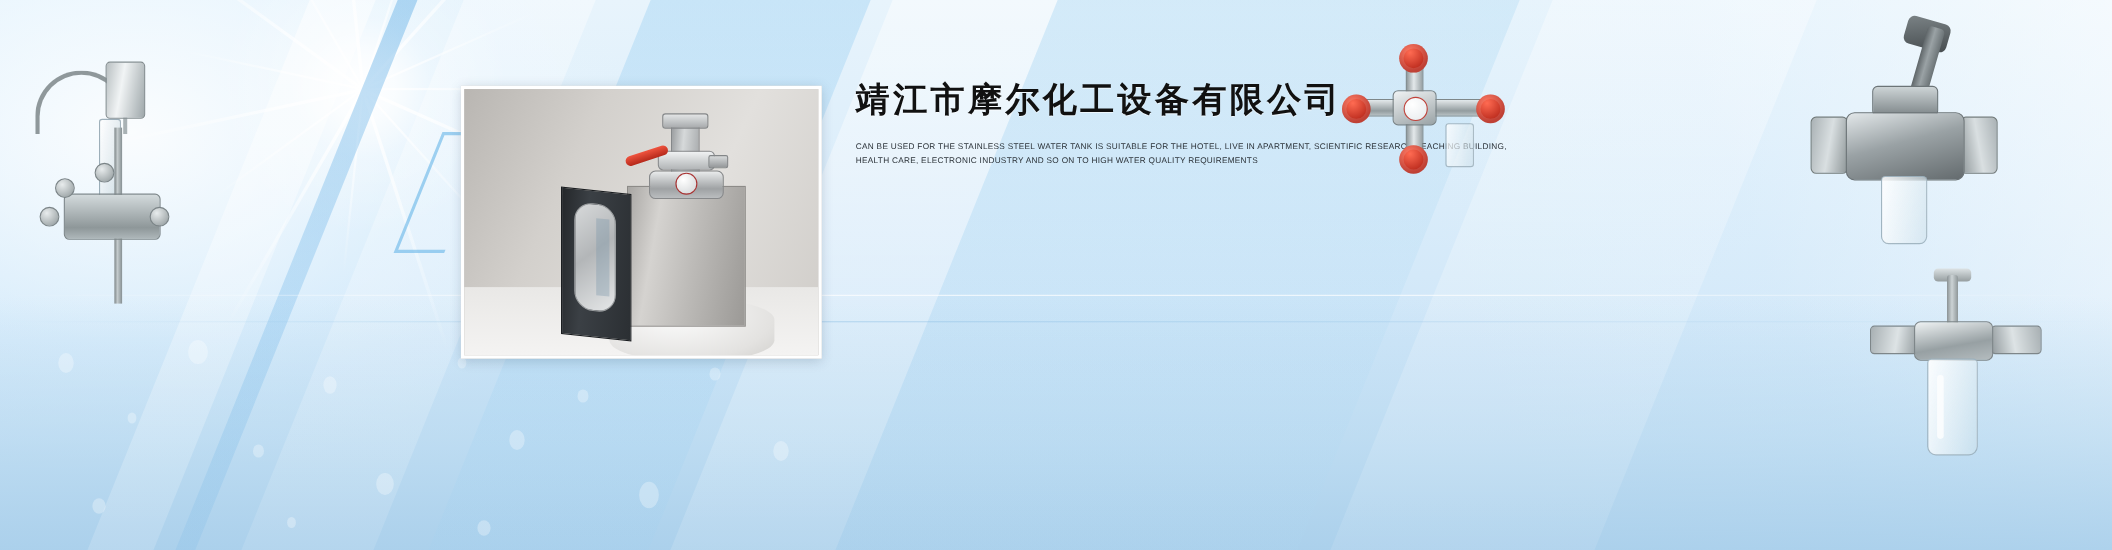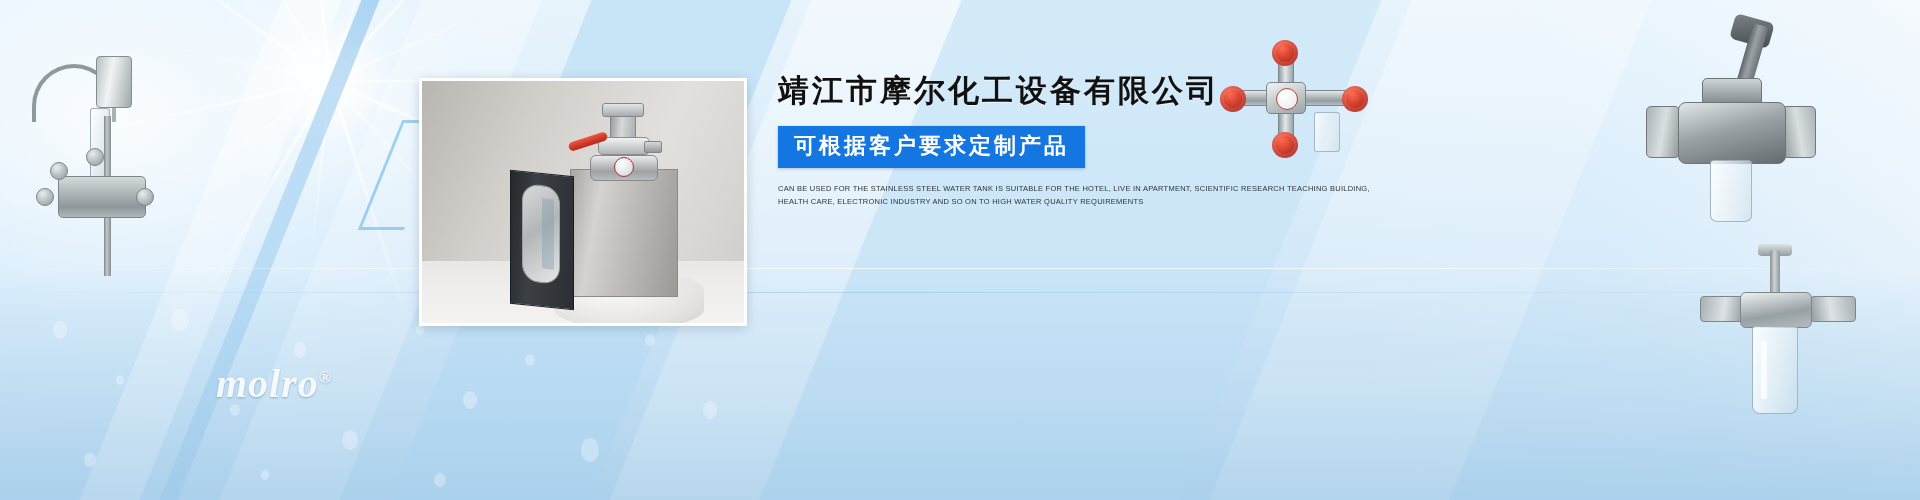--- a/index.html
+++ b/index.html
@@ -464,28 +464,24 @@
     <div class="valve-red"></div>
     <div class="valve-small"></div>
     <div class="valve-logo"></div>
   </div>
 
   <div class="copy">
     <div class="company">靖江市摩尔化工设备有限公司</div>
 
 
 
-    <div class="hl-bar hl-small">可根据客户要求定制产品</div>
 
     <div class="eng">CAN BE USED FOR THE STAINLESS STEEL WATER TANK IS SUITABLE FOR THE HOTEL, LIVE IN APARTMENT, SCIENTIFIC RESEARCH TEACHING BUILDING, HEALTH CARE, ELECTRONIC INDUSTRY AND SO ON TO HIGH WATER QUALITY REQUIREMENTS</div>
   </div>
 
-  <div class="watermark">
-    <span>molro</span><sup>®</sup>
-  </div>
 
   <div class="eq eq-cross">
     <div class="hbar"></div>
     <div class="vbar"></div>
     <div class="hub"></div>
     <div class="bottle"></div>
     <div class="badge"></div>
     <div class="rh a"></div>
     <div class="rh b"></div>
     <div class="rh c"></div>

